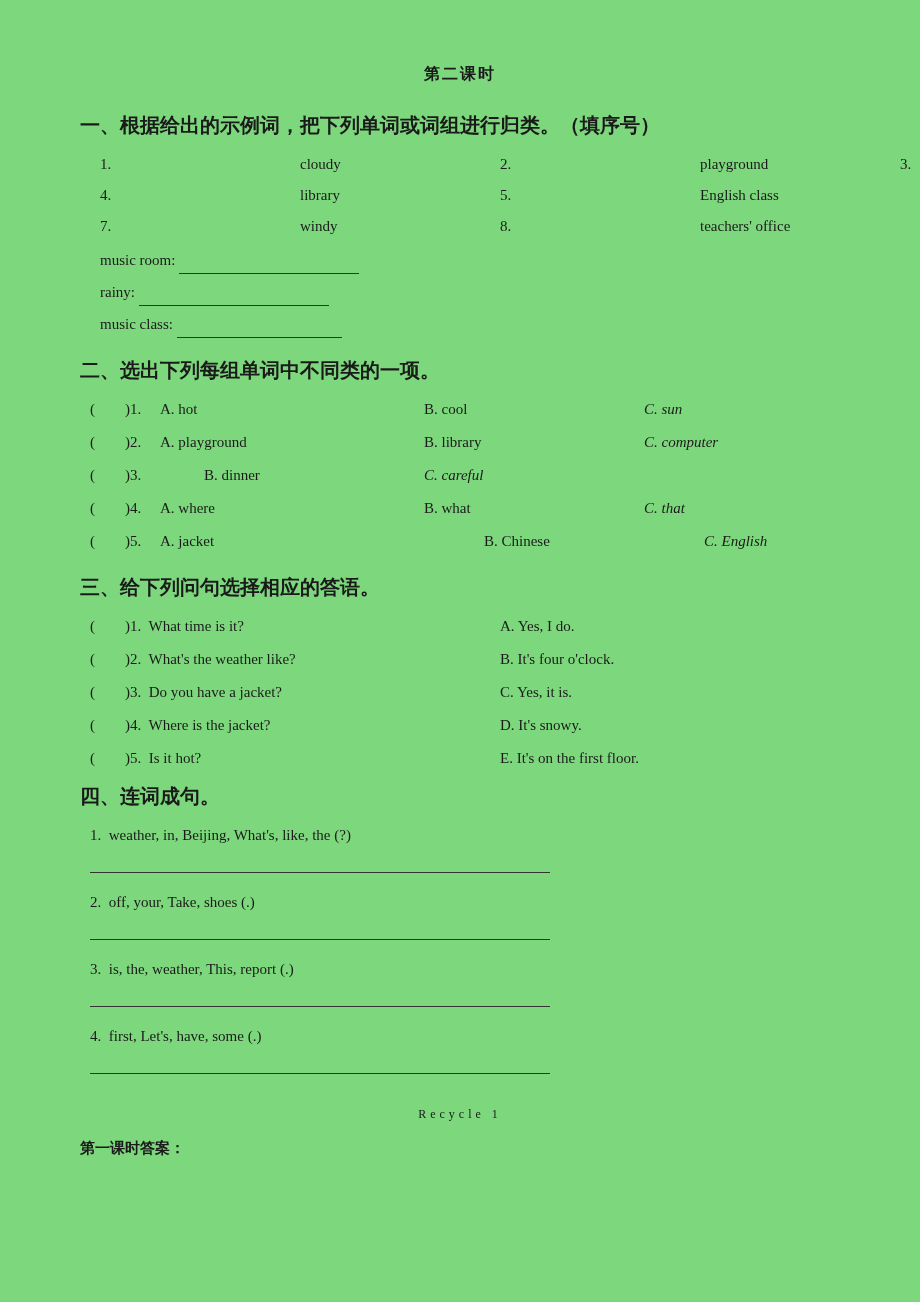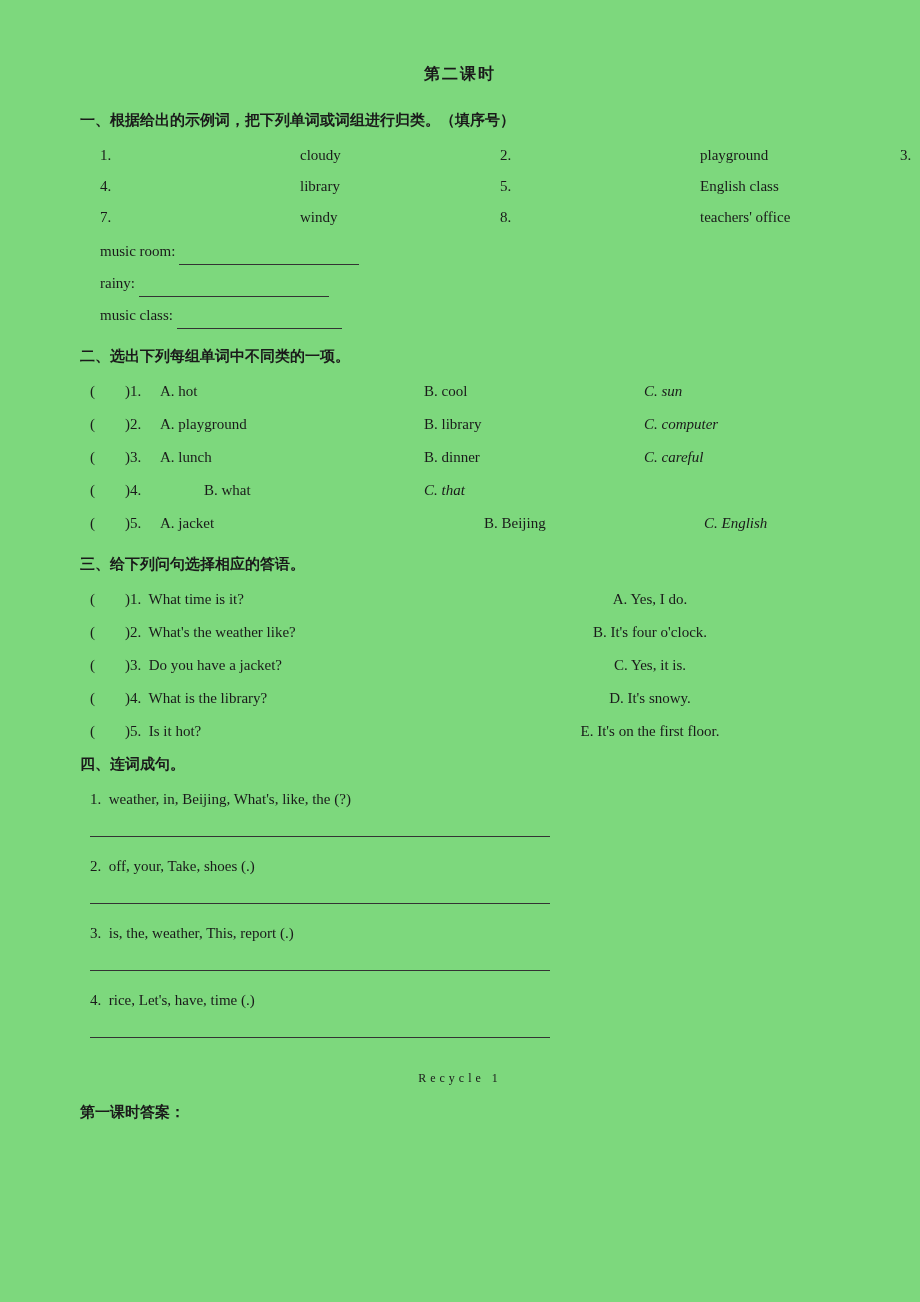--- a/index.html
+++ b/index.html
@@ -14,21 +14,21 @@
       line-height: 1.8;
     }
     .page-title {
       text-align: center;
       font-size: 16px;
       font-weight: bold;
       margin-bottom: 18px;
       letter-spacing: 2px;
     }
     .section-title {
-      font-size: 15px;
+      font-size: 20px;
       font-weight: bold;
       margin-bottom: 8px;
       margin-top: 10px;
     }
     .word-list {
       margin-left: 20px;
       margin-bottom: 6px;
     }
     .word-row {
       display: flex;
@@ -83,21 +83,20 @@
       display: flex;
       align-items: center;
       margin-bottom: 6px;
       margin-left: 10px;
     }
     .match-left {
       min-width: 370px;
     }
     .match-right {
       min-width: 300px;
-      text-align: center;
     }
     .sentence-row {
       margin-left: 10px;
       margin-bottom: 2px;
     }
     .answer-line {
       border-bottom: 1px solid #333;
       margin: 4px 0 16px 10px;
       width: 460px;
       height: 20px;
@@ -169,35 +168,35 @@
 <div class="choice-row">
   <span class="bracket">(　　)</span>
   <span class="choice-num">2.</span>
   <span class="choice-a">A. playground</span>
   <span class="choice-b">B. library</span>
   <span class="choice-c">C. computer</span>
 </div>
 <div class="choice-row">
   <span class="bracket">(　　)</span>
   <span class="choice-num">3.</span>
-  <span class="choice-a">A. lunch</span>
   <span class="choice-b">B. dinner</span>
   <span class="choice-c">C. careful</span>
 </div>
 <div class="choice-row">
   <span class="bracket">(　　)</span>
   <span class="choice-num">4.</span>
+  <span class="choice-a">A. where</span>
   <span class="choice-b">B. what</span>
   <span class="choice-c">C. that</span>
 </div>
 <div class="choice-row">
   <span class="bracket">(　　)</span>
   <span class="choice-num">5.</span>
   <span class="choice-a" style="min-width:280px;">A. jacket</span>
-  <span class="choice-b">B. Beijing</span>
+  <span class="choice-b">B. Chinese</span>
   <span class="choice-c">C. English</span>
 </div>
 
 <div class="section-title" style="margin-top:14px;">三、给下列问句选择相应的答语。</div>
 
 <div class="match-row">
   <span class="bracket">(　　)</span>
   <span class="match-left">
     <span>1.</span>&nbsp;
     <span>What time is it?</span>
@@ -217,21 +216,21 @@
   <span class="match-left">
     <span>3.</span>&nbsp;
     <span>Do you have a jacket?</span>
   </span>
   <span class="match-right">C. Yes, it is.</span>
 </div>
 <div class="match-row">
   <span class="bracket">(　　)</span>
   <span class="match-left">
     <span>4.</span>&nbsp;
-    <span>What is the library?</span>
+    <span>Where is the jacket?</span>
   </span>
   <span class="match-right">D. It's snowy.</span>
 </div>
 <div class="match-row">
   <span class="bracket">(　　)</span>
   <span class="match-left">
     <span>5.</span>&nbsp;
     <span>Is it hot?</span>
   </span>
   <span class="match-right">E. It's on the first floor.</span>
@@ -252,18 +251,18 @@
 <div class="answer-line"></div>
 
 <div class="sentence-row">
   <span>3.</span>&nbsp;
   <span>is, the, weather, This, report (.)</span>
 </div>
 <div class="answer-line"></div>
 
 <div class="sentence-row">
   <span>4.</span>&nbsp;
-  <span>rice, Let's, have, time (.)</span>
+  <span>first, Let's, have, some (.)</span>
 </div>
 <div class="answer-line"></div>
 
 <div class="recycle-title">Recycle  1</div>
 <div class="answer-section">第一课时答案：</div>
 
 </body></html>

